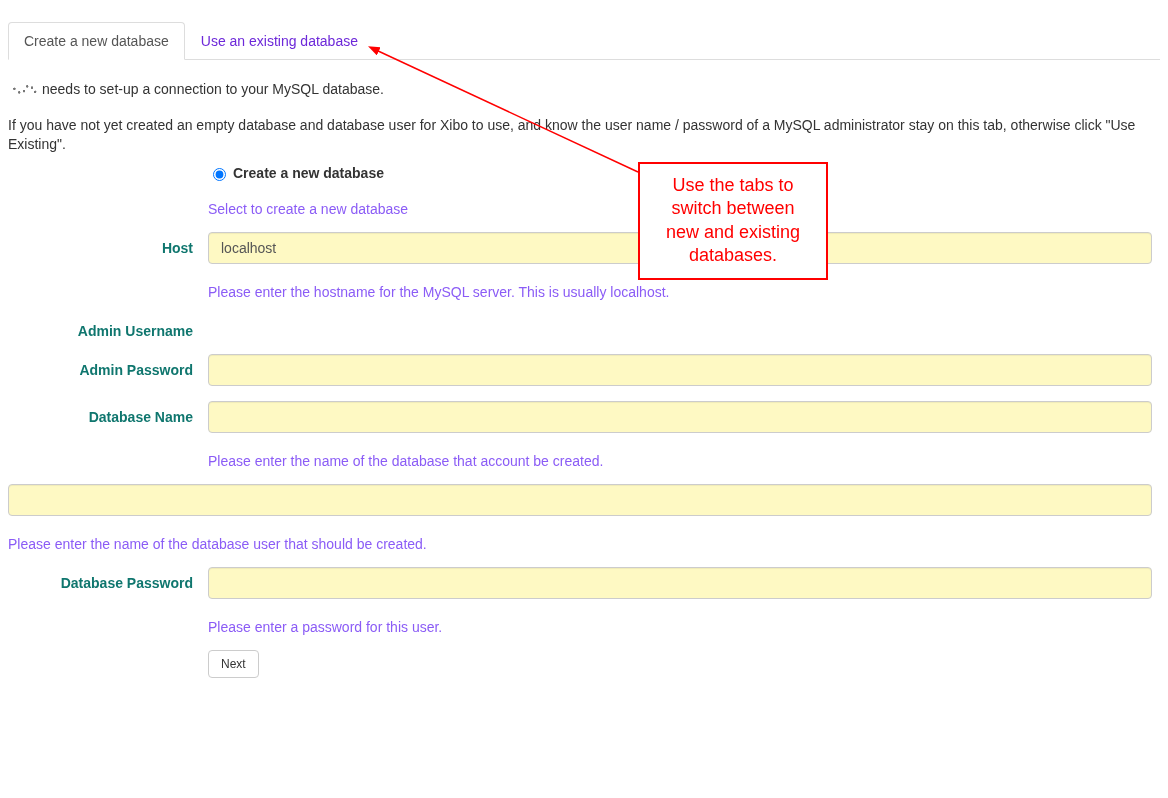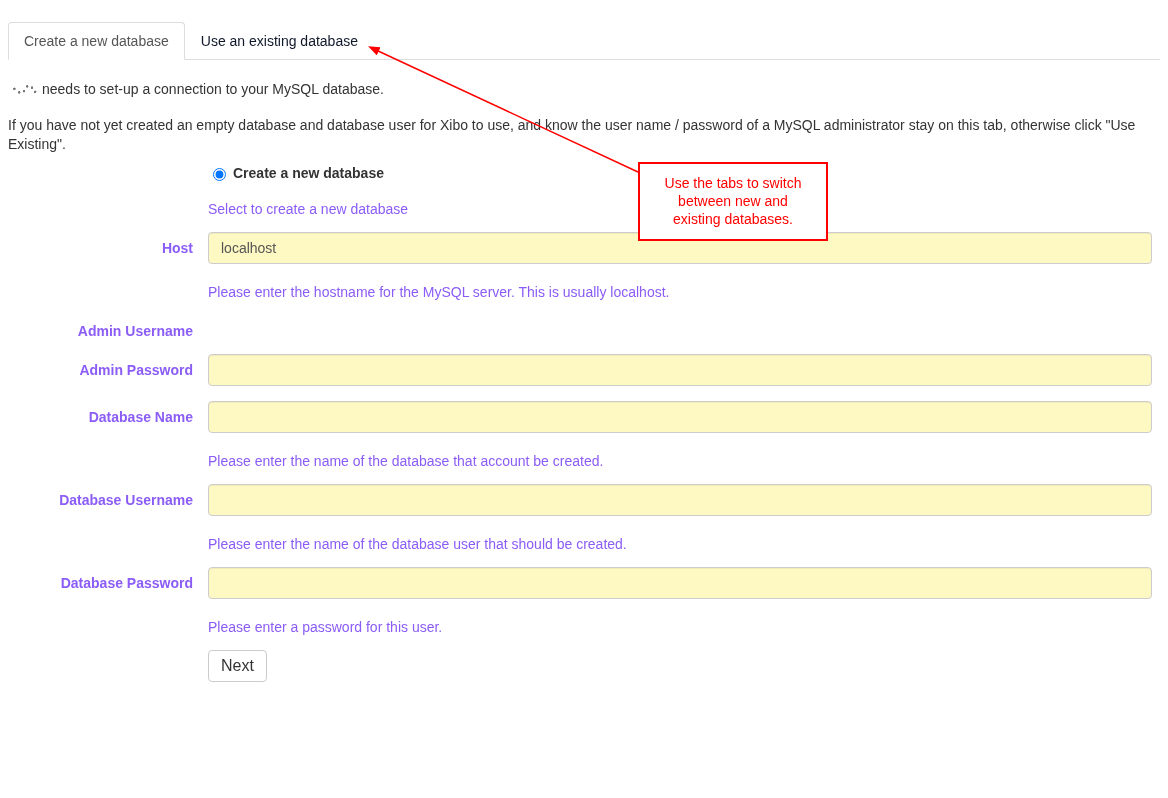--- a/index.html
+++ b/index.html
@@ -17,40 +17,40 @@
     padding: 0;
     list-style: none;
     display: flex;
   }
   .tabs li {
     margin-bottom: -1px;
   }
   .tabs a {
     display: block;
     padding: 10px 15px;
-    color: #0f172a;
+    color: #6d28d9;
     text-decoration: none;
     border: 1px solid transparent;
     border-radius: 4px 4px 0 0;
     cursor: pointer;
   }
   .tabs li.active a {
     color: #555;
     background: #fff;
     border-color: #ddd #ddd transparent #ddd;
   }
   .intro p { margin: 16px 0 10px 0; line-height: 1.4; }
   .form-group { display: flex; margin-bottom: 15px; }
   .label-col {
     width: 200px;
     padding-right: 15px;
     padding-top: 8px;
     text-align: right;
     font-weight: 700;
-    color: #8b5cf6;
+    color: #0f766e;
   }
   .field-col { flex: 1; padding-right: 8px; }
   .option-label { font-weight: 700; margin-left: 4px; }
   .help { color: #8b5cf6; margin-top: 20px; display: block; }
   .radio-row { display: flex; align-items: center; margin-bottom: 2px; }
   input[type=text],
   input[type=password] {
     width: 100%;
     padding: 7px 12px;
     border: 1px solid #ccc;
@@ -61,30 +61,30 @@
     box-shadow: inset 0 1px 1px rgba(0,0,0,.06);
   }
   .btn {
     display: inline-block;
     padding: 6px 12px;
     background: #fff;
     border: 1px solid #ccc;
     border-radius: 4px;
     color: #333;
     cursor: pointer;
-    font-size: 16px;
+    font-size: 12px;
   }
   
   .annotation-box {
     position: absolute;
     border: 2px solid #ff0000;
     color: #ff0000;
     text-align: center;
     padding: 10px 14px;
-    font-size: 14px;
+    font-size: 18px;
     line-height: 1.3;
     background: #fff;
   }
   .arrow-svg {
     position: absolute;
     pointer-events: none;
   }
   .container { position: relative; }
   .smudge {
     display: inline-block;
@@ -155,21 +155,20 @@
 
   <div class="form-group">
     <div class="label-col">Database Name</div>
     <div class="field-col">
       <input type="text" value="" style="">
       <span class="help">Please enter the name of the database that account be created.</span>
     </div>
   </div>
 
   <div class="form-group">
-    <div class="label-col">Database Username</div>
     <div class="field-col">
       <input type="text" value="" style="">
       <span class="help">Please enter the name of the database user that should be created.</span>
     </div>
   </div>
 
   <div class="form-group">
     <div class="label-col">Database Password</div>
     <div class="field-col">
       <input type="password" value="" style="">

